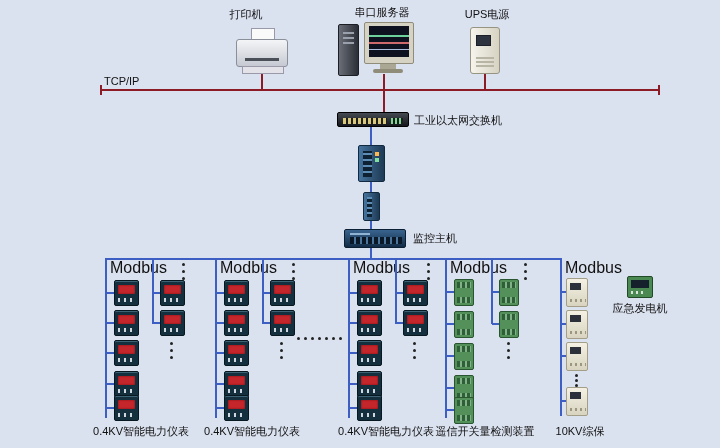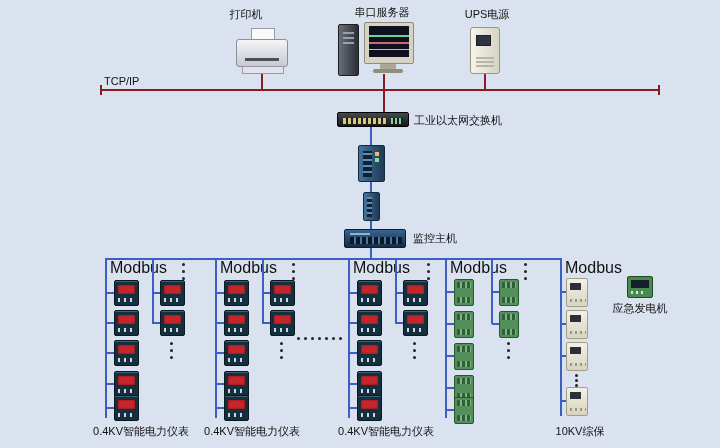--- a/index.html
+++ b/index.html
@@ -247,15 +247,16 @@
     </div>
   <div class="hl" style="left:561px;top:400px;width:5px"></div>
     <div class="relay" style="left:566px;top:387px"></div>
 
   <div class="genset" style="left:627px;top:276px"></div>
   <div class="lbl c" style="left:607px;top:302px;width:66px">应急发电机</div>
 
   <div class="lbl c" style="left:85px;top:425px;width:112px">0.4KV智能电力仪表</div>
   <div class="lbl c" style="left:196px;top:425px;width:112px">0.4KV智能电力仪表</div>
   <div class="lbl c" style="left:330px;top:425px;width:112px">0.4KV智能电力仪表</div>
+  <div class="lbl c" style="left:432px;top:425px;width:106px">遥信开关量检测装置</div>
   <div class="lbl c" style="left:548px;top:425px;width:64px">10KV综保</div>
 
 </div>
 
 </body></html>

